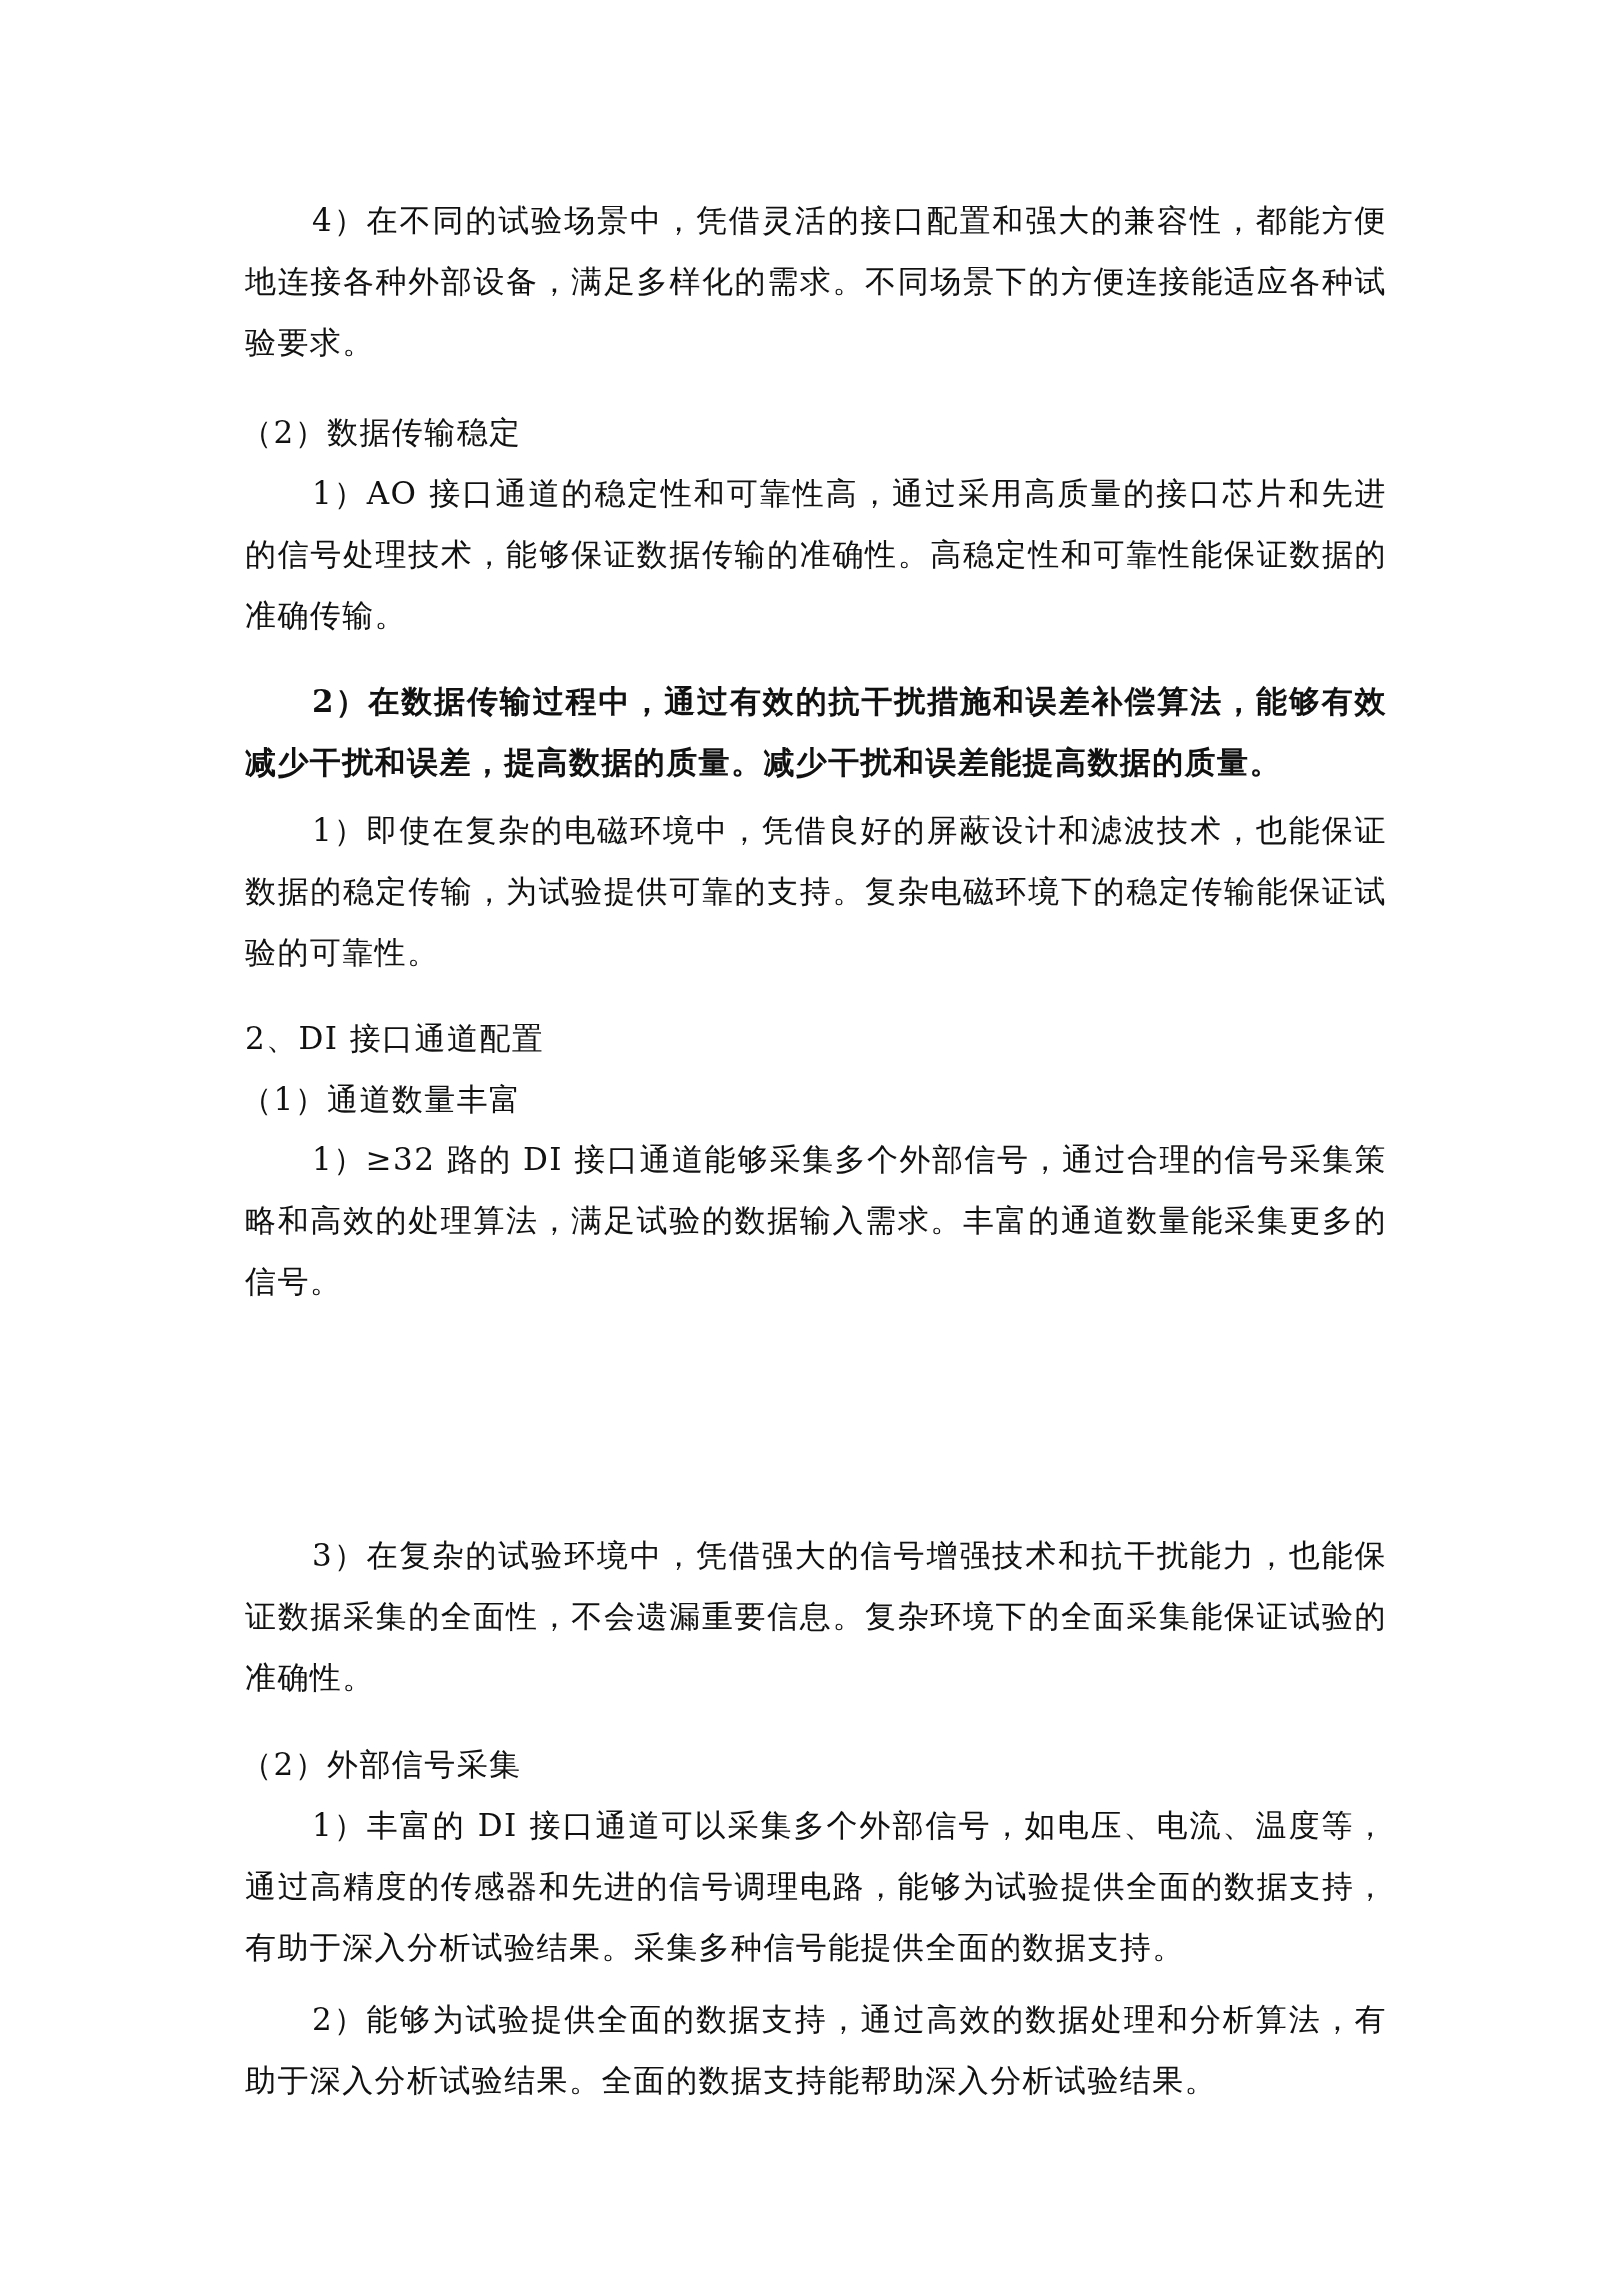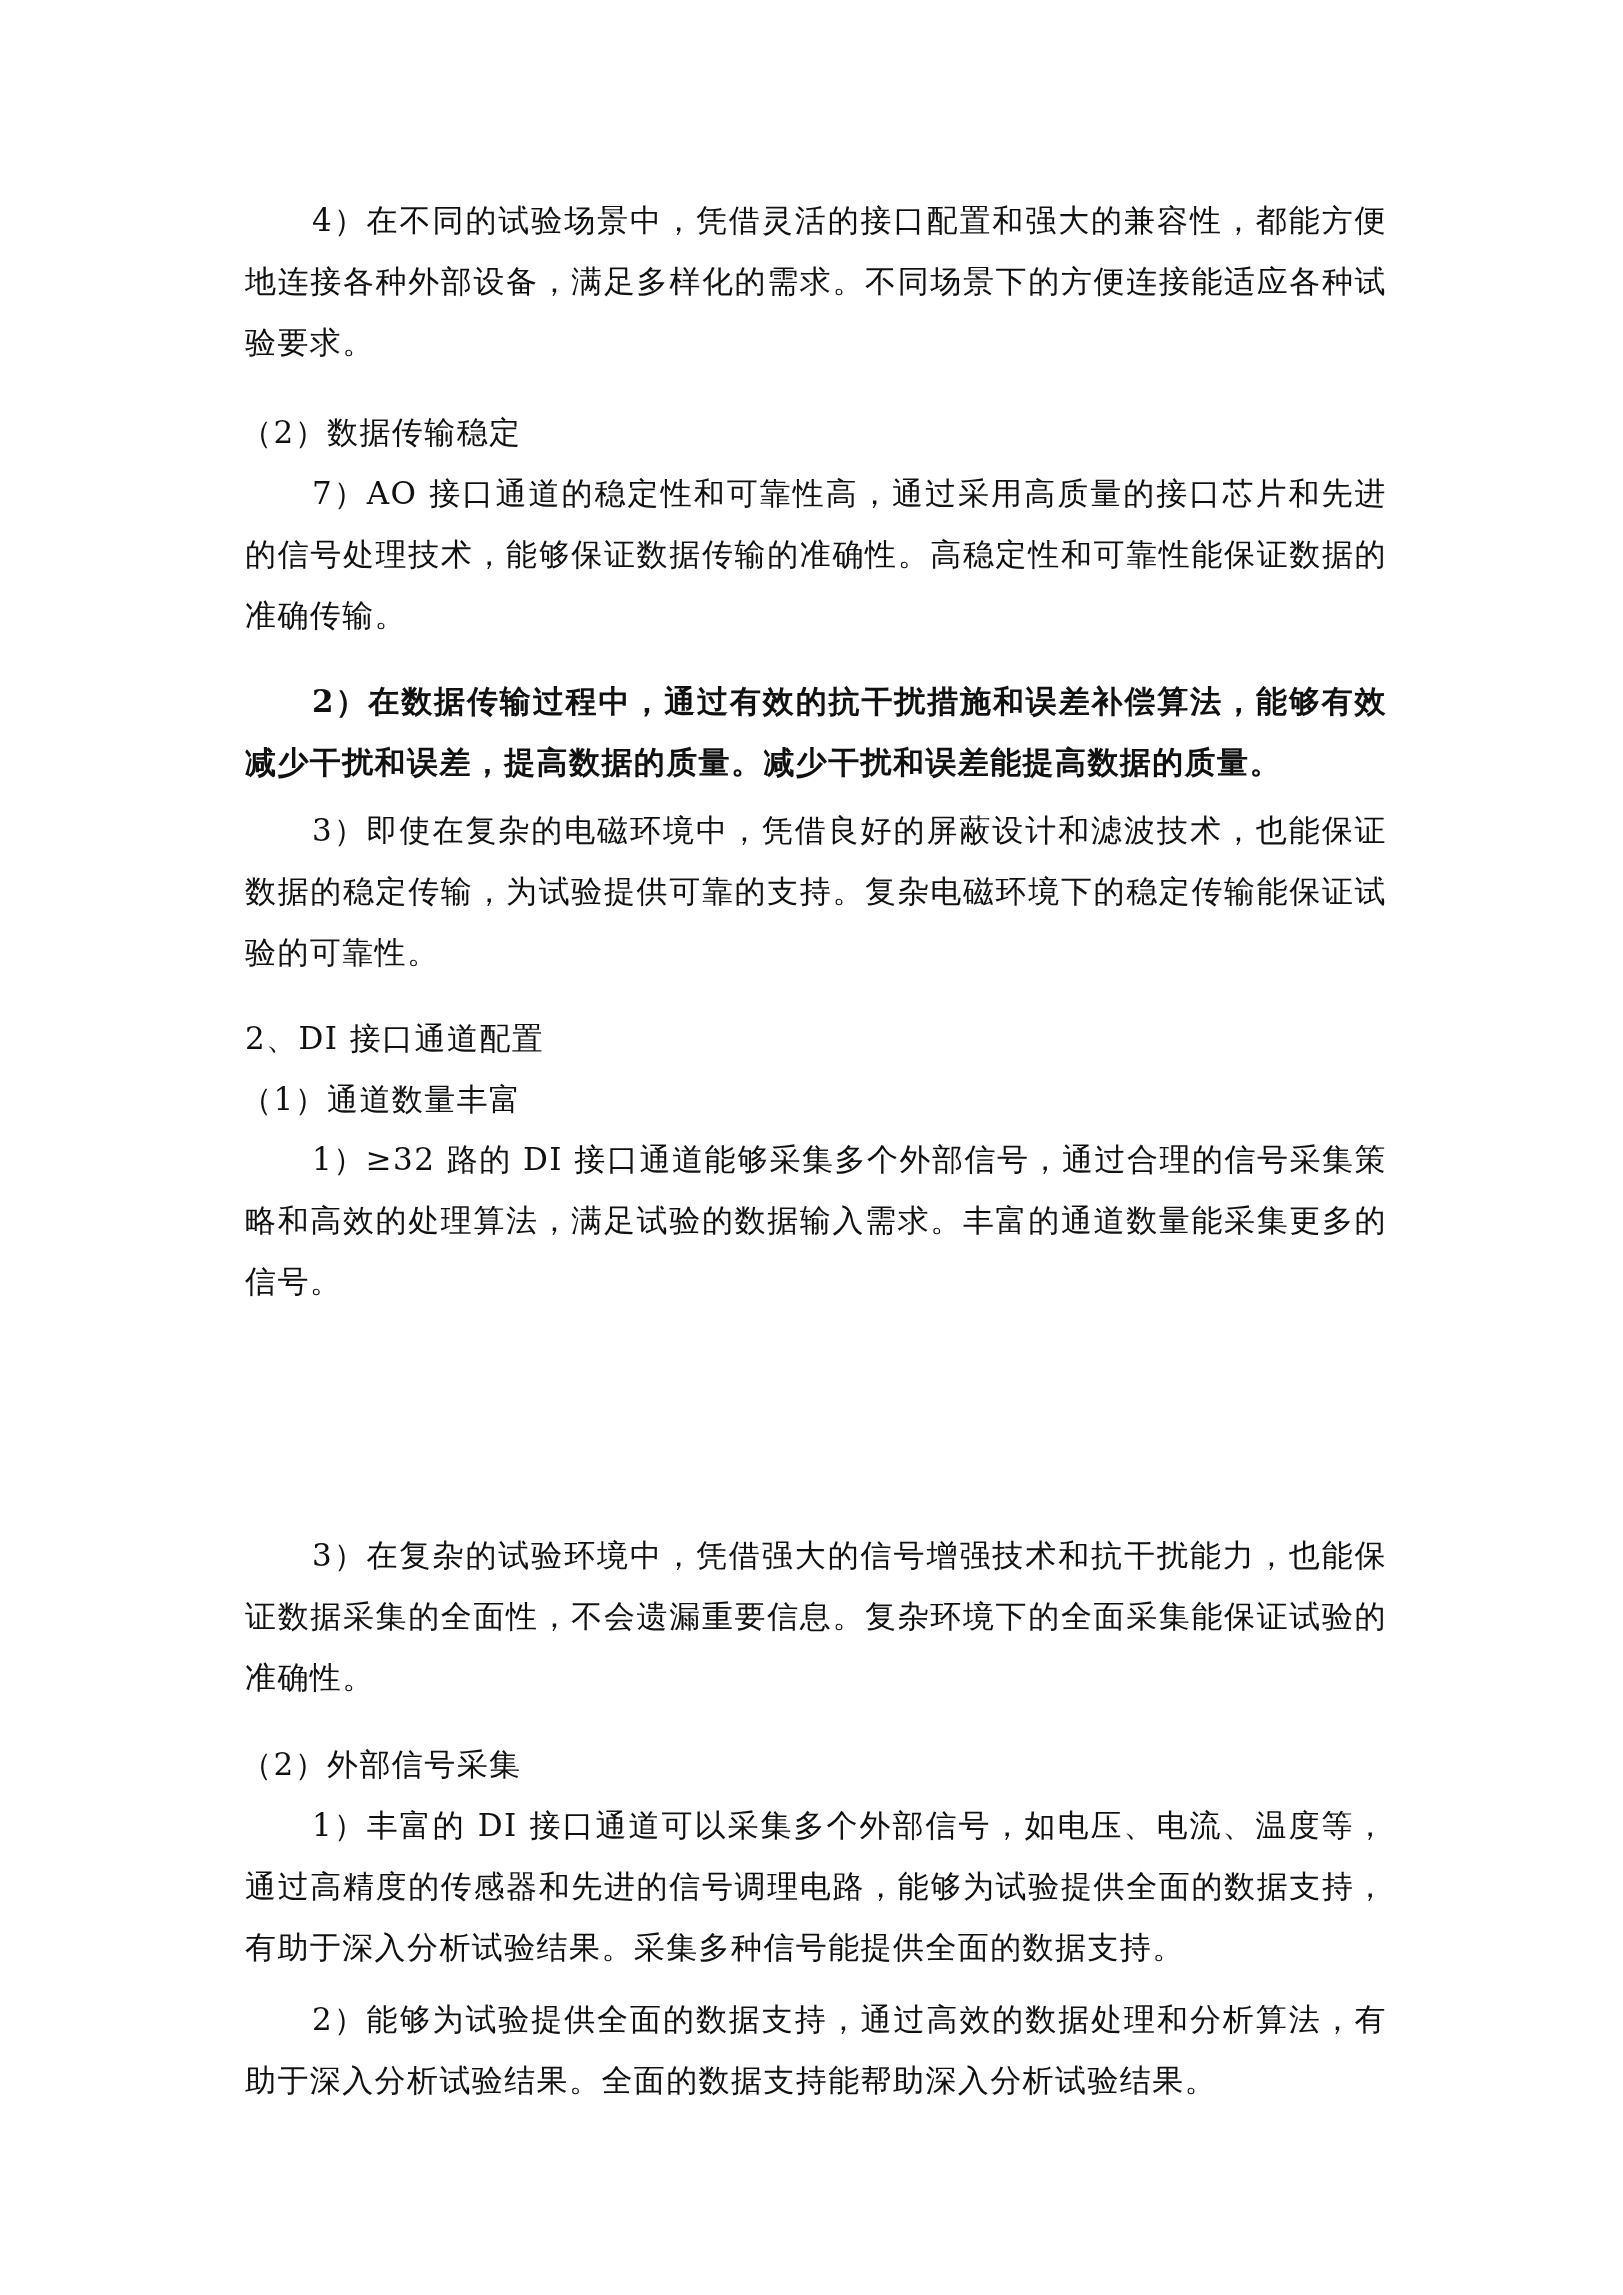--- a/index.html
+++ b/index.html
@@ -13,23 +13,23 @@
   .para { text-indent: 67px; text-align: justify; text-align-last: left; }
   .heading { text-indent: 0; }
   .subheading { text-indent: -3.9px; }
 </style>
 </head>
 <body>
 
 <div class="page">
   <div class="block para" style="top:190px;">4）在不同的试验场景中，凭借灵活的接口配置和强大的兼容性，都能方便地连接各种外部设备，满足多样化的需求。不同场景下的方便连接能适应各种试验要求。</div>
   <div class="block subheading" style="top:402px;">（2）数据传输稳定</div>
-  <div class="block para" style="top:463px;">7）AO 接口通道的稳定性和可靠性高，通过采用高质量的接口芯片和先进的信号处理技术，能够保证数据传输的准确性。高稳定性和可靠性能保证数据的准确传输。</div>
+  <div class="block para" style="top:463px;">1）AO 接口通道的稳定性和可靠性高，通过采用高质量的接口芯片和先进的信号处理技术，能够保证数据传输的准确性。高稳定性和可靠性能保证数据的准确传输。</div>
   <div class="block para" style="top:671px;font-weight:bold;">2）在数据传输过程中，通过有效的抗干扰措施和误差补偿算法，能够有效减少干扰和误差，提高数据的质量。减少干扰和误差能提高数据的质量。</div>
-  <div class="block para" style="top:800px;">3）即使在复杂的电磁环境中，凭借良好的屏蔽设计和滤波技术，也能保证数据的稳定传输，为试验提供可靠的支持。复杂电磁环境下的稳定传输能保证试验的可靠性。</div>
+  <div class="block para" style="top:800px;">1）即使在复杂的电磁环境中，凭借良好的屏蔽设计和滤波技术，也能保证数据的稳定传输，为试验提供可靠的支持。复杂电磁环境下的稳定传输能保证试验的可靠性。</div>
   <div class="block heading" style="top:1008px;">2、DI 接口通道配置</div>
   <div class="block subheading" style="top:1069px;">（1）通道数量丰富</div>
   <div class="block para" style="top:1129px;">1）≥32 路的 DI 接口通道能够采集多个外部信号，通过合理的信号采集策略和高效的处理算法，满足试验的数据输入需求。丰富的通道数量能采集更多的信号。</div>
   <div class="block para" style="top:1525px;">3）在复杂的试验环境中，凭借强大的信号增强技术和抗干扰能力，也能保证数据采集的全面性，不会遗漏重要信息。复杂环境下的全面采集能保证试验的准确性。</div>
   <div class="block subheading" style="top:1734px;">（2）外部信号采集</div>
   <div class="block para" style="top:1795px;">1）丰富的 DI 接口通道可以采集多个外部信号，如电压、电流、温度等，通过高精度的传感器和先进的信号调理电路，能够为试验提供全面的数据支持，有助于深入分析试验结果。采集多种信号能提供全面的数据支持。</div>
   <div class="block para" style="top:1989px;">2）能够为试验提供全面的数据支持，通过高效的数据处理和分析算法，有助于深入分析试验结果。全面的数据支持能帮助深入分析试验结果。</div>
 </div>
 
 

